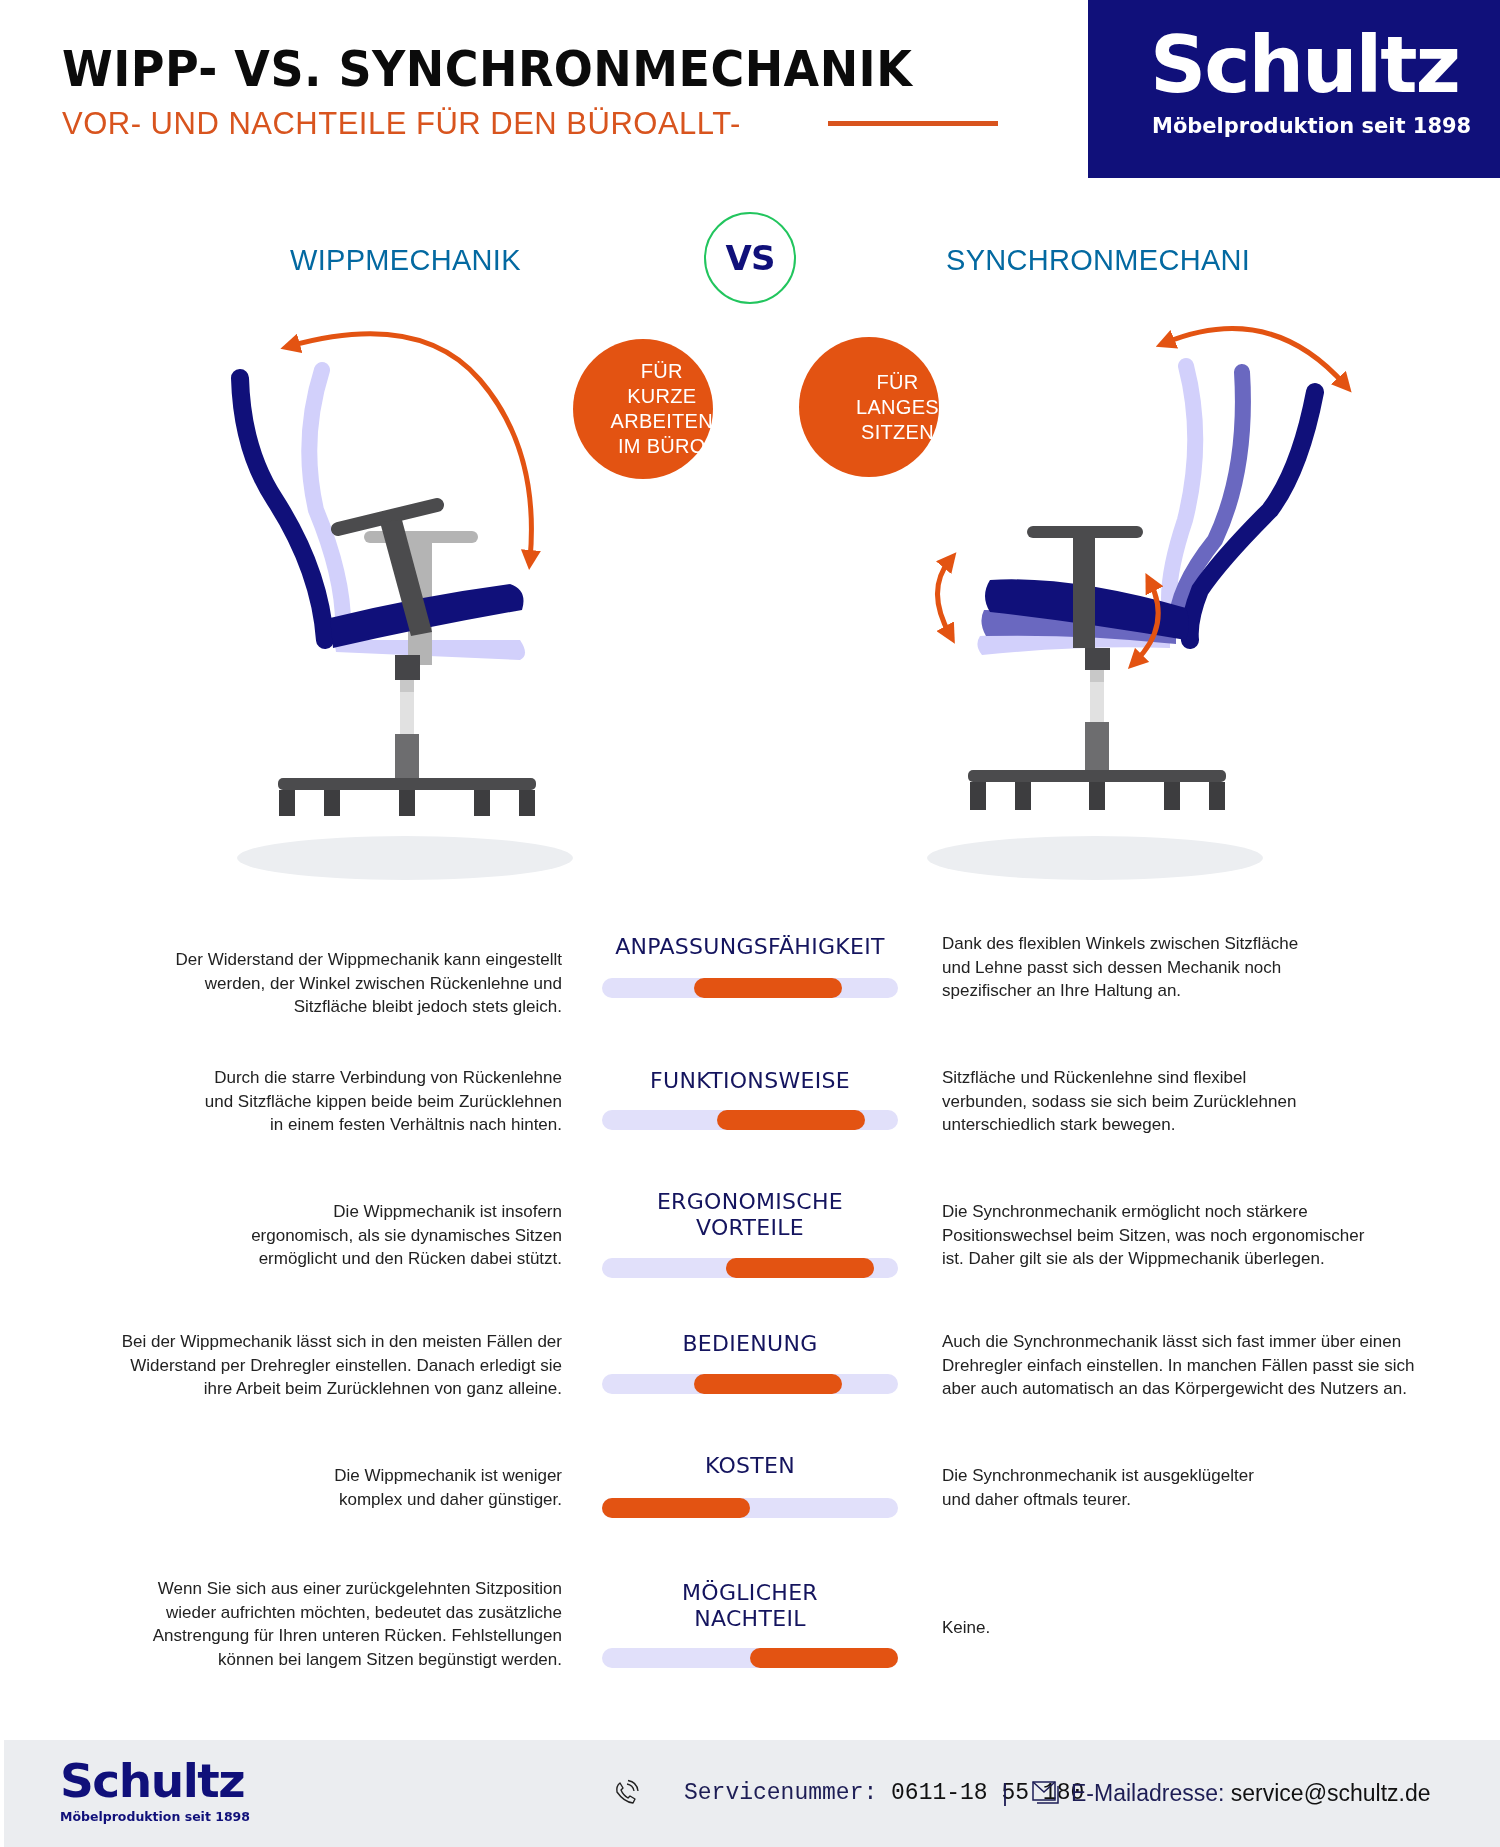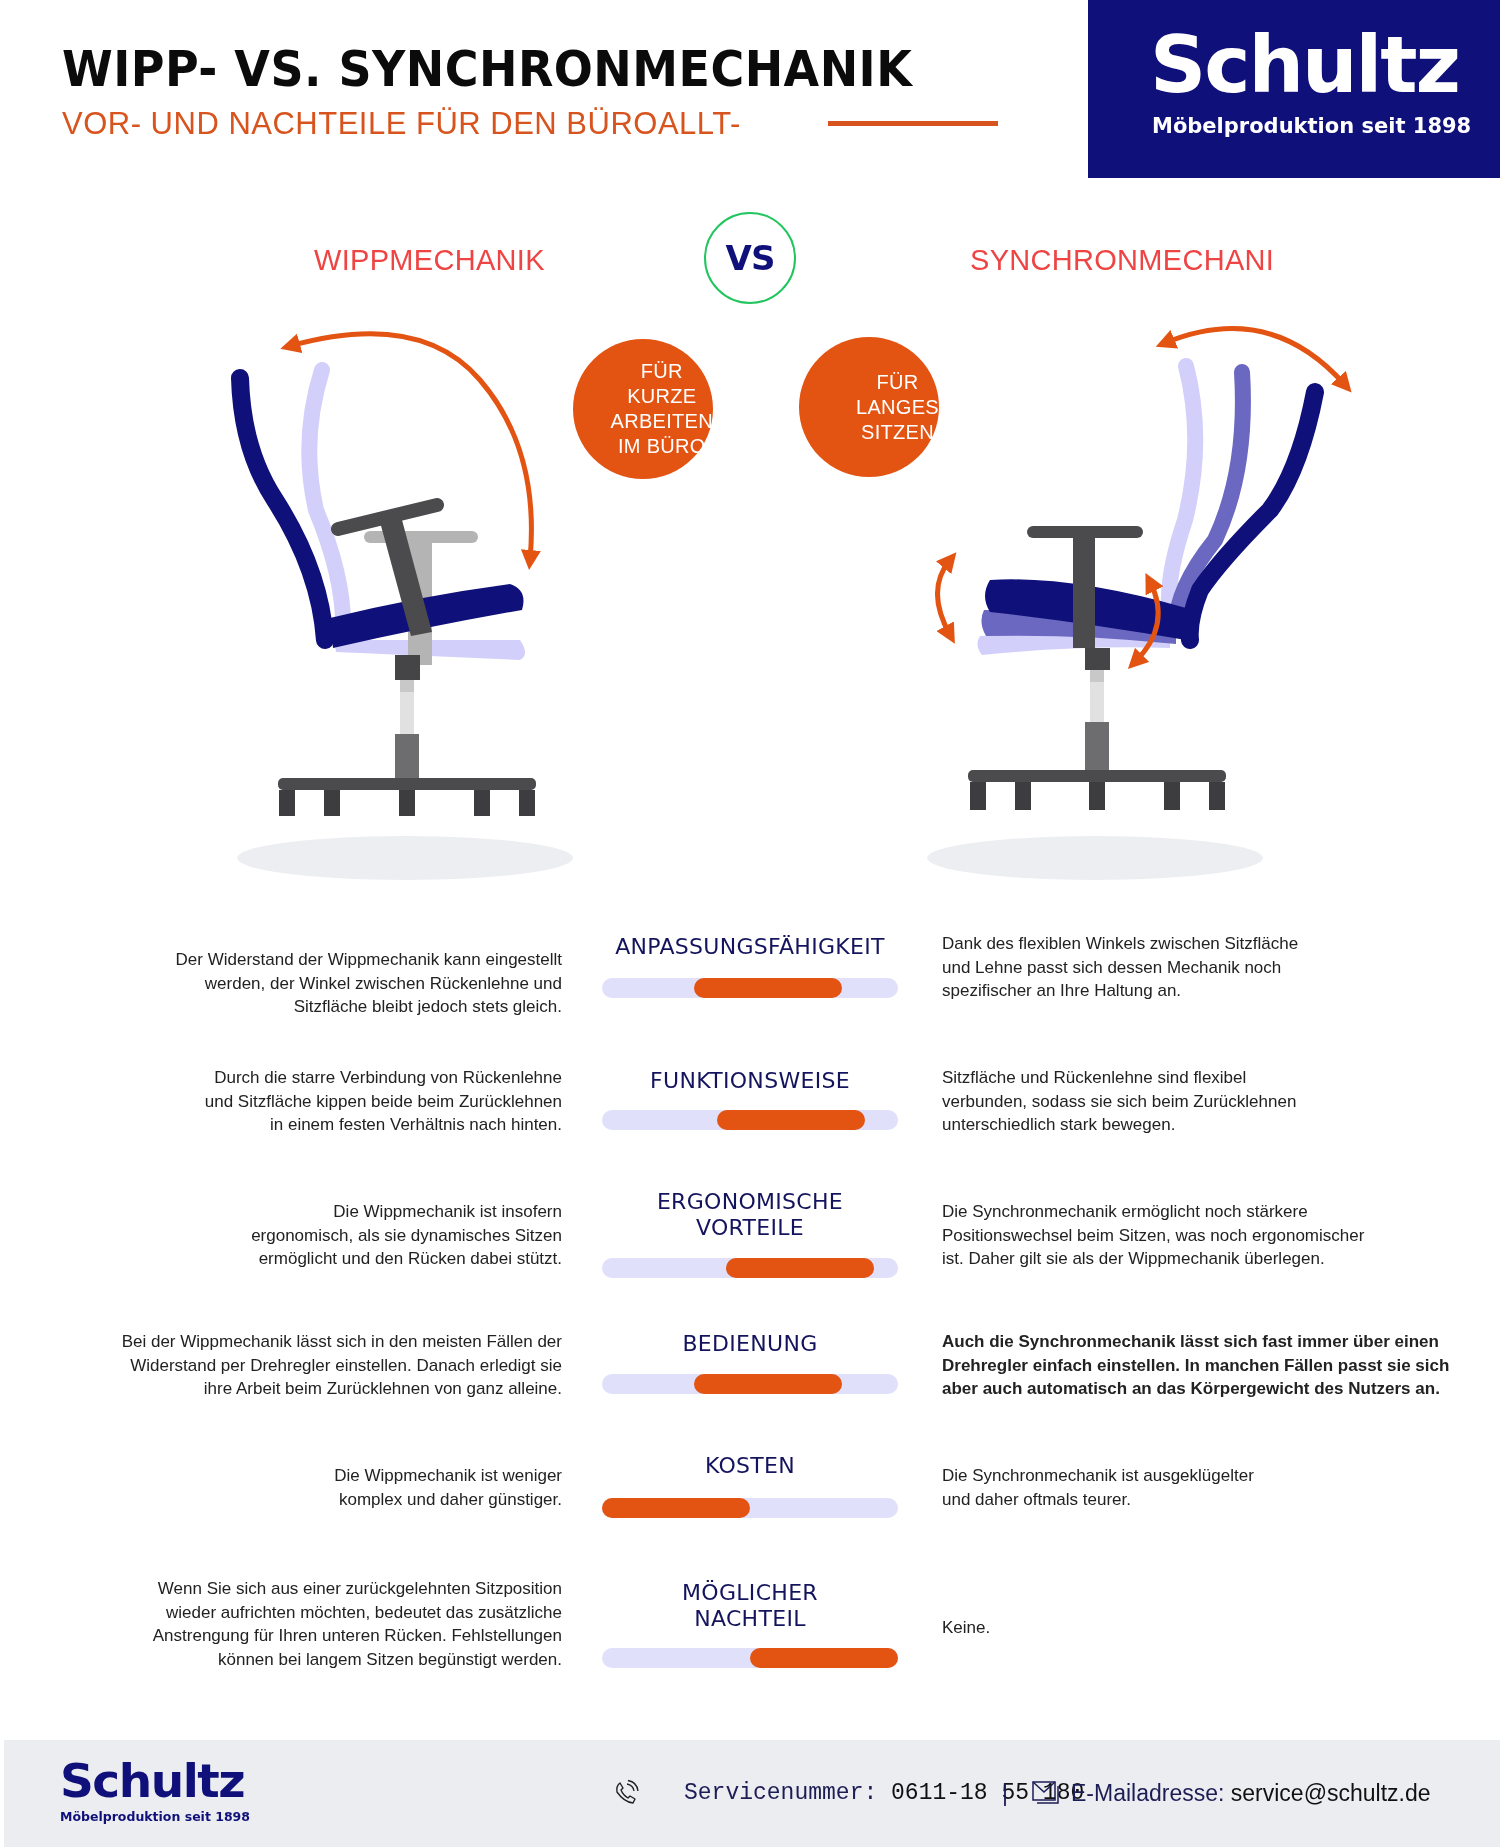--- a/index.html
+++ b/index.html
@@ -9,22 +9,22 @@
   .title { left:62px; top:40px; font-size:50px; font-weight:900; letter-spacing:0.5px;
            color:#0b0b0b; font-family:"DejaVu Sans", sans-serif; transform:scaleX(0.92); transform-origin:left top; white-space:nowrap;}
   .subtitle { left:62px; top:106px; font-size:31px; color:#d8541e; letter-spacing:0.5px; white-space:nowrap;
               font-family:"Liberation Sans", sans-serif; }
   .subline { left:828px; top:121px; width:170px; height:5px; background:#d8541e; }
   .logo-box { left:1088px; top:0; width:412px; height:178px; background:#10107a; }
   .logo-name { left:1150px; top:26px; font-size:78px; font-weight:900; color:#ffffff; letter-spacing:-2px;
                font-family:"DejaVu Sans", sans-serif; white-space:nowrap; line-height:1;}
   .logo-sub { left:1152px; top:114px; font-size:21px; font-weight:bold; color:#ffffff; white-space:nowrap;
               font-family:"DejaVu Sans", sans-serif; }
-  .col-head { top:244px; font-size:29px; color:#ef4444; white-space:nowrap; letter-spacing:0.3px;
-              font-family:"Liberation Sans", sans-serif;margin-left:24px; }
+  .col-head { top:244px; font-size:29px; color:#0369a1; white-space:nowrap; letter-spacing:0.3px;
+              font-family:"Liberation Sans", sans-serif; }
   .vs-circle { left:704px; top:212px; width:88px; height:88px; border:2px solid #22c55e; border-radius:50%;
                display:flex; align-items:center; justify-content:center; }
   .vs-text { font-size:34px; font-weight:900; color:#10107a; font-family:"DejaVu Sans", sans-serif; letter-spacing:-1px; }
   .badge { width:140px; height:140px; border-radius:50%; background:#e35312; color:#fff;
            display:flex; align-items:center; justify-content:flex-end; text-align:center;
            font-size:20px; line-height:25px; font-family:"Liberation Sans", sans-serif; letter-spacing:0.3px; }
   .badge span { display:block; }
   svg.chairs { position:absolute; left:0; top:0; }
   .left-text { right:938px; width:500px; text-align:right; font-size:17px; line-height:23.5px; color:#222; }
   .right-text { left:942px; width:520px; text-align:left; font-size:17px; line-height:23.5px; color:#222; }
@@ -205,21 +205,21 @@
   <div>Bei der Wippmechanik lässt sich in den meisten Fällen der</div>
     <div>Widerstand per Drehregler einstellen. Danach erledigt sie</div>
     <div>ihre Arbeit beim Zurücklehnen von ganz alleine.</div>
 </div>
 <div class="abs label" style="top:1331px;">
     <div>BEDIENUNG</div>
   </div>
 <div class="abs track" style="top:1374px;">
     <div class="fill" style="left:31%;width:50%;"></div>
   </div>
-<div class="abs right-text" style="top:1330px;font-weight:bold;">
+<div class="abs right-text" style="top:1330px;">
   <div>Auch die Synchronmechanik lässt sich fast immer über einen</div>
     <div>Drehregler einfach einstellen. In manchen Fällen passt sie sich</div>
     <div>aber auch automatisch an das Körpergewicht des Nutzers an.</div>
 </div>
 
 <div class="abs left-text" style="top:1464px;">
   <div>Die Wippmechanik ist weniger</div>
     <div>komplex und daher günstiger.</div>
 </div>
 <div class="abs label" style="top:1453px;">

